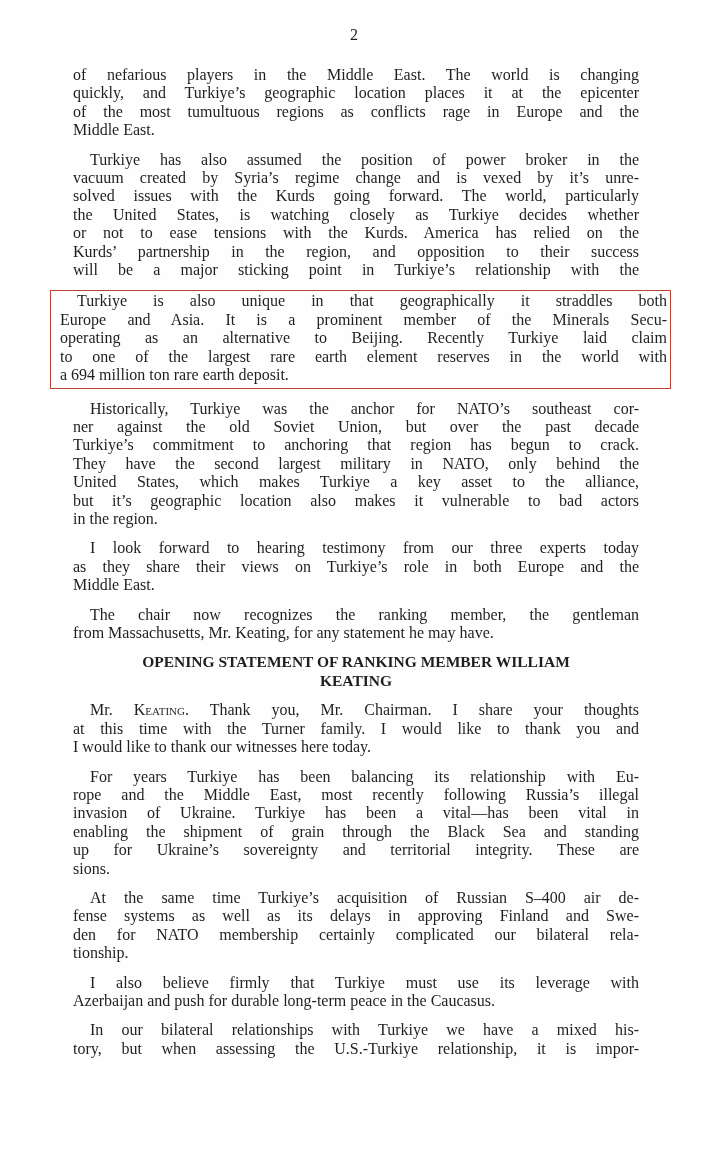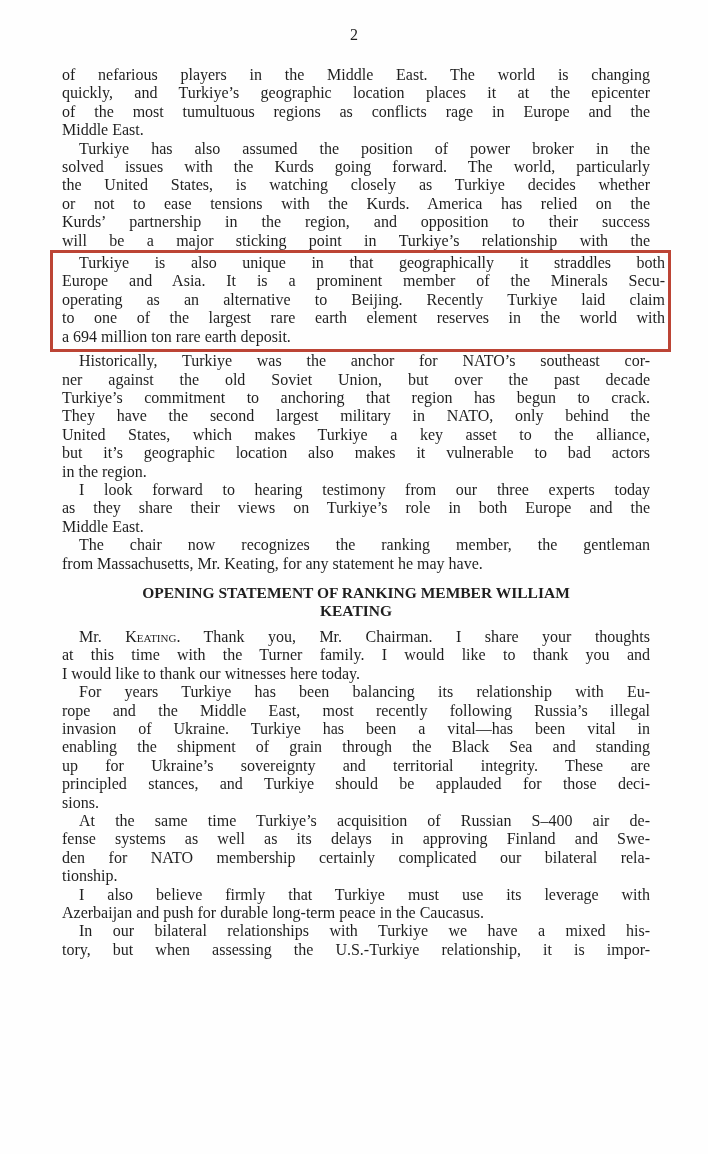--- a/index.html
+++ b/index.html
@@ -14,59 +14,60 @@
     overflow: hidden;
   }
   .pageno {
     padding-top: 26px;
     text-align: center;
     font-size: 16px;
   }
   .doc {
     margin: 22px 58px 0 62px;
   }
-  .block { margin: 0; }
+  .block { margin: 11px; }
   .line {
     font-size: 16px;
     line-height: 18.4px;
     text-align: justify;
     text-align-last: justify;
   }
   .line.last { text-align-last: left; }
   .para .line.first { text-indent: 17px; }
   .heading { margin: 11px 0 7px 0; }
   .heading .line {
     text-align: center;
     text-align-last: center;
     font-weight: bold;
     font-size: 15.5px;
     line-height: 18.5px;
   }
   .boxed {
-    border: 3px solid #0f766e;
+    border: 1px solid #0f766e;
     margin-left: -12px;
     margin-right: -21px;
     padding: 1px 3px 3px 9px;
   }
   .sc { font-variant: small-caps; }
 </style>
 </head>
 <body>
 
 <div class="page">
   <div class="pageno">2</div>
   <div class="doc" id="doc">
       <div class="block para">
         <div class="line">of nefarious players in the Middle East. The world is changing</div>
         <div class="line">quickly, and Turkiye’s geographic location places it at the epicenter</div>
         <div class="line">of the most tumultuous regions as conflicts rage in Europe and the</div>
         <div class="line last">Middle East.</div>
       </div>
       <div class="block para">
         <div class="line first">Turkiye has also assumed the position of power broker in the</div>
+        <div class="line">vacuum created by Syria’s regime change and is vexed by it’s unre-</div>
         <div class="line">solved issues with the Kurds going forward. The world, particularly</div>
         <div class="line">the United States, is watching closely as Turkiye decides whether</div>
         <div class="line">or not to ease tensions with the Kurds. America has relied on the</div>
         <div class="line">Kurds’ partnership in the region, and opposition to their success</div>
         <div class="line">will be a major sticking point in Turkiye’s relationship with the</div>
       </div>
       <div class="block para boxed" style="border-color: rgb(188, 68, 53);">
         <div class="line first">Turkiye is also unique in that geographically it straddles both</div>
         <div class="line">Europe and Asia. It is a prominent member of the Minerals Secu-</div>
         <div class="line">operating as an alternative to Beijing. Recently Turkiye laid claim</div>
@@ -99,21 +100,20 @@
         <div class="line first">Mr. <span class="sc">Keating</span>. Thank you, Mr. Chairman. I share your thoughts</div>
         <div class="line">at this time with the Turner family. I would like to thank you and</div>
         <div class="line last">I would like to thank our witnesses here today.</div>
       </div>
       <div class="block para">
         <div class="line first">For years Turkiye has been balancing its relationship with Eu-</div>
         <div class="line">rope and the Middle East, most recently following Russia’s illegal</div>
         <div class="line">invasion of Ukraine. Turkiye has been a vital—has been vital in</div>
         <div class="line">enabling the shipment of grain through the Black Sea and standing</div>
         <div class="line">up for Ukraine’s sovereignty and territorial integrity. These are</div>
-        <div class="line">principled stances, and Turkiye should be applauded for those deci-</div>
         <div class="line last">sions.</div>
       </div>
       <div class="block para">
         <div class="line first">At the same time Turkiye’s acquisition of Russian S–400 air de-</div>
         <div class="line">fense systems as well as its delays in approving Finland and Swe-</div>
         <div class="line">den for NATO membership certainly complicated our bilateral rela-</div>
         <div class="line last">tionship.</div>
       </div>
       <div class="block para">
         <div class="line first">I also believe firmly that Turkiye must use its leverage with</div>

